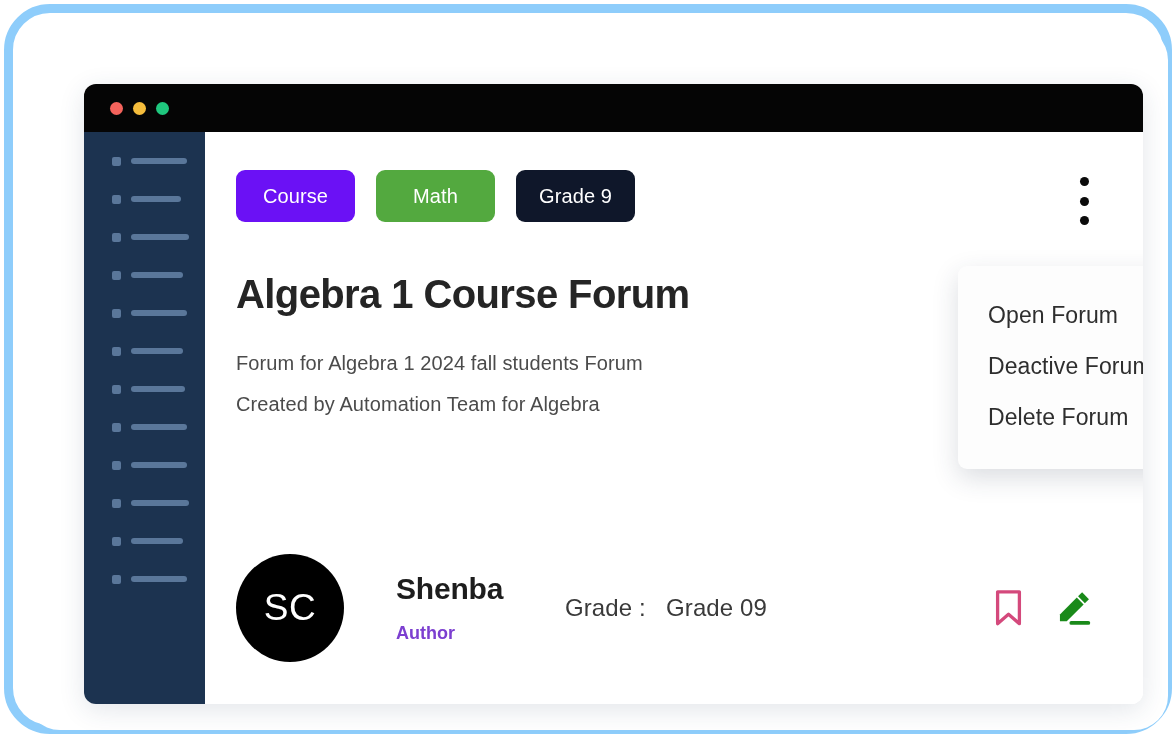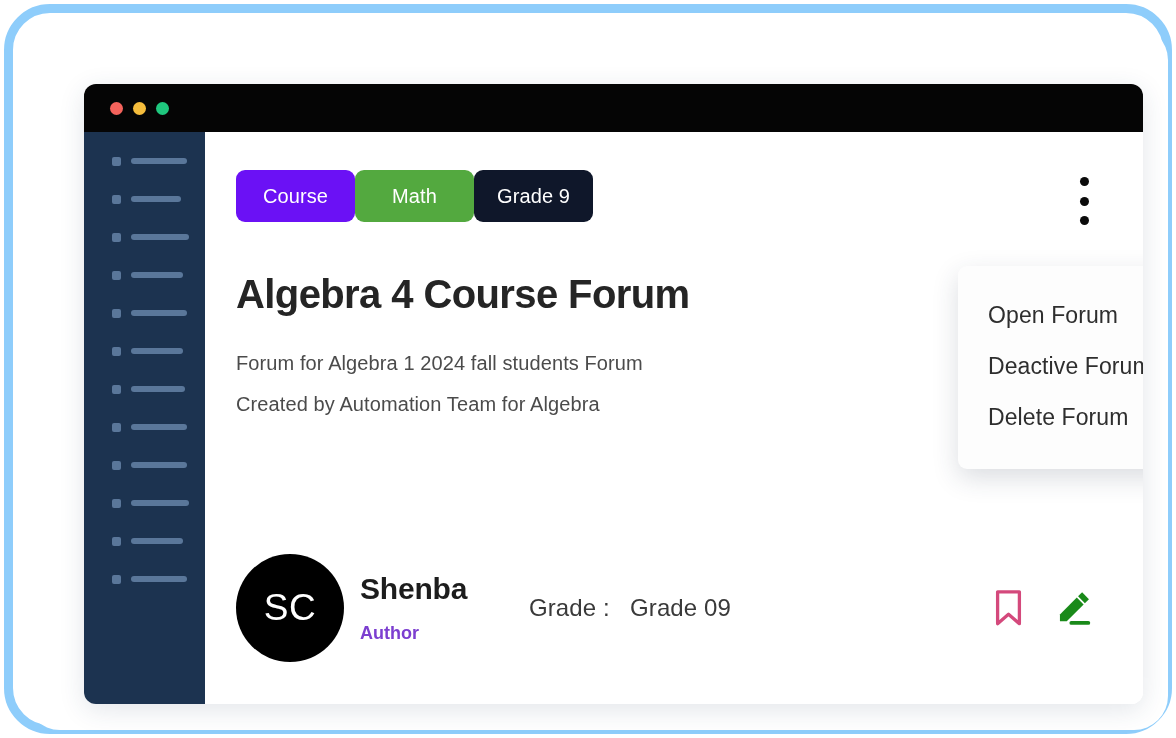--- a/index.html
+++ b/index.html
@@ -95,21 +95,21 @@
   }
 
   
   .content {
     position: relative;
     flex: 1;
     padding: 38px 0 0 31px;
     background: #ffffff;
   }
 
-  .tag-row { display: flex; }
+  .tag-row { display: flex; gap: 21px; }
   .tag {
     height: 52px;
     min-width: 119px;
     border-radius: 9px;
     display: flex;
     align-items: center;
     justify-content: center;
     color: #ffffff;
     font-size: 20px;
     letter-spacing: .1px;
@@ -192,21 +192,21 @@
     color: #ffffff;
     display: flex;
     align-items: center;
     justify-content: center;
     font-size: 37px;
     font-weight: normal;
     letter-spacing: .5px;
     flex: 0 0 108px;
   }
 
-  .author-block { margin-left: 16px; width: 169px; }
+  .author-block { margin-left: 52px; width: 169px; }
   .author-name {
     font-size: 30px;
     font-weight: bold;
     color: #1d1d1d;
     letter-spacing: -0.2px;
   }
   .author-role {
     margin-top: 17px;
     font-size: 18px;
     color: #7c3fd0;
@@ -299,21 +299,21 @@
           </div>
 
         <div class="content">
 
           <div class="tag-row" id="tag-row">
               <div class="tag" style="background: rgb(107, 17, 245);">Course</div>
               <div class="tag" style="background: rgb(83, 169, 63);">Math</div>
               <div class="tag" style="background: #0f172a;">Grade 9</div>
             </div>
 
-          <div class="page-title">Algebra 4 Course Forum</div>
+          <div class="page-title">Algebra 1 Course Forum</div>
 
           <div class="desc-block">
             <div class="desc-line">Forum for Algebra 1 2024 fall students Forum</div>
             <div class="desc-line">Created by Automation Team for Algebra</div>
           </div>
 
           <div class="author-row">
             <div class="avatar">SC</div>
 
             <div class="author-block">

